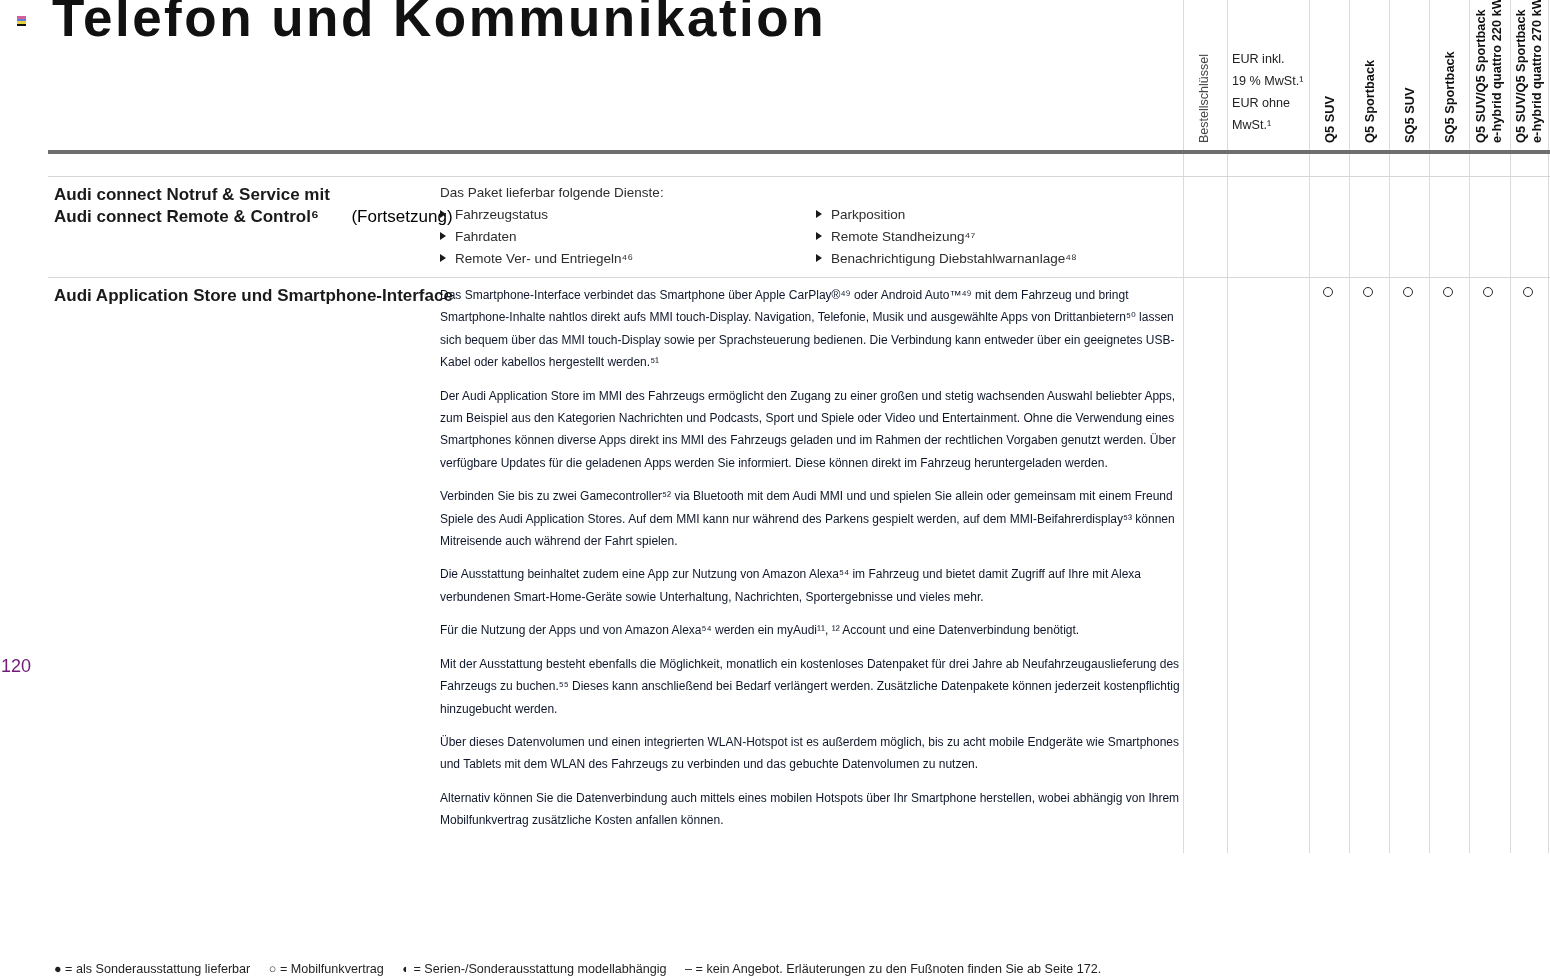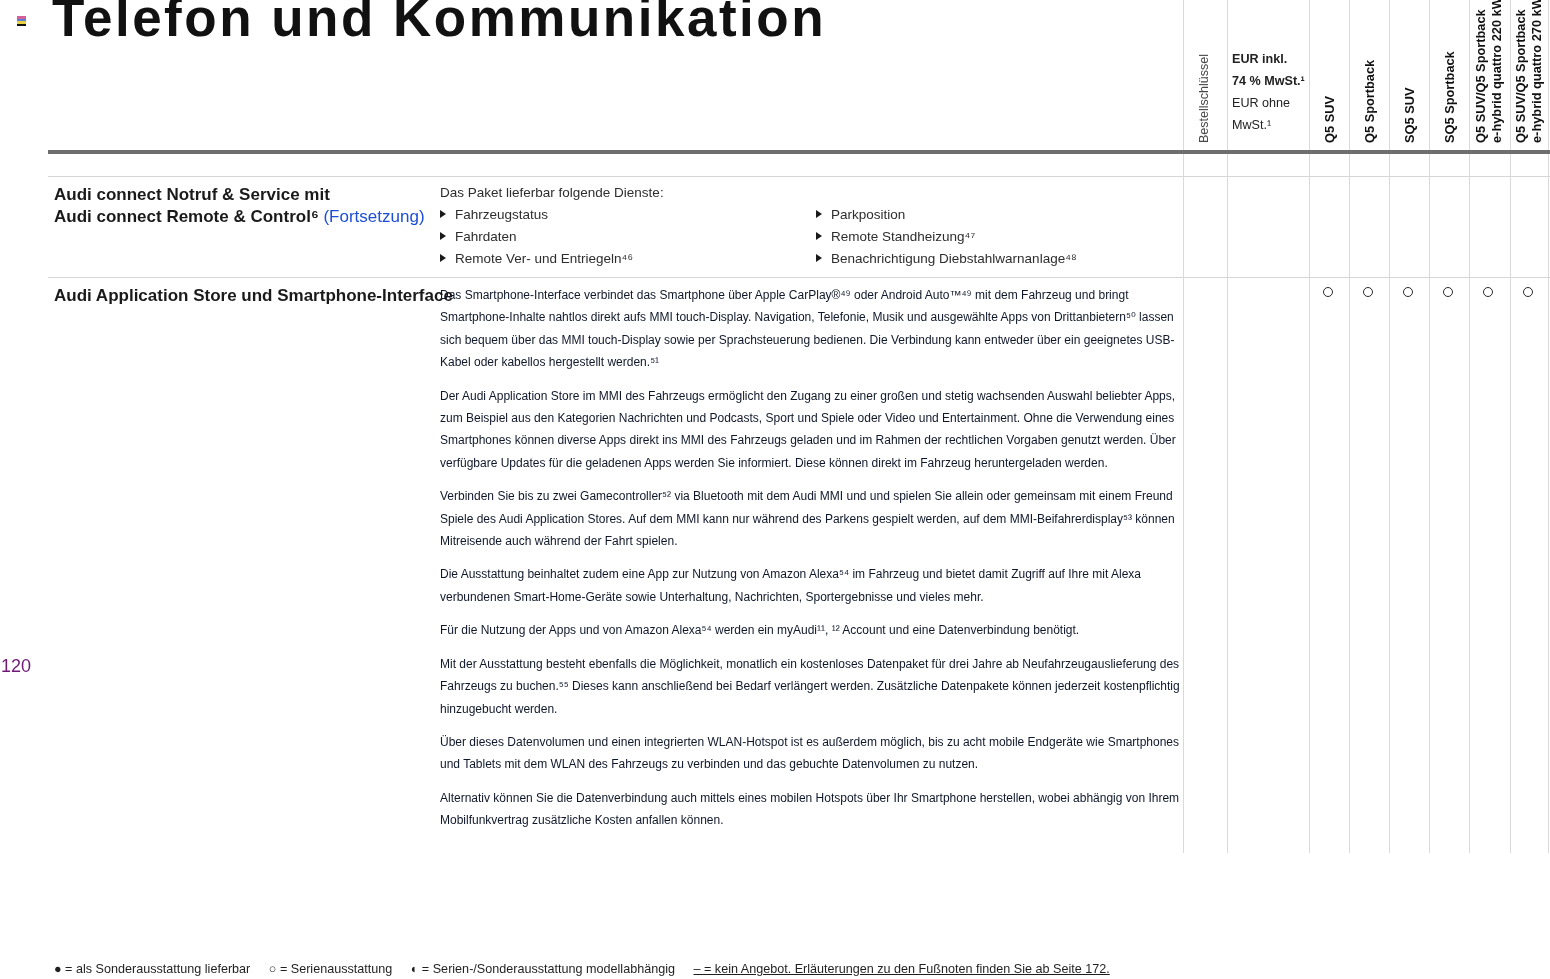--- a/index.html
+++ b/index.html
@@ -29,46 +29,46 @@
   
   .rot{
     position:absolute;transform-origin:0 0;transform:rotate(-90deg);
     white-space:pre;font-size:12.8px;line-height:15px;color:#111;
   }
   .rot.bold{font-weight:700;}
   .rot.two{line-height:16px;}
   .rot.key{color:#474747;font-size:12.5px;font-weight:400;}
 
   .price-head{position:absolute;left:1232px;top:48px;font-size:12.6px;line-height:22px;color:#222;}
-  .price-head .b{font-weight:700;}
+  .price-head .b{font-weight:400;}
 
   
   .feat{position:absolute;left:54px;font-size:17px;font-weight:700;color:#1a1a1a;white-space:nowrap;}
-  .feat .normal{font-weight:400;color:#1d4ed8;}
+  .feat .normal{font-weight:400;color:#000000;margin-left:28px;}
   .intro{position:absolute;left:440px;top:185px;font-size:13.5px;color:#2d2d2d;}
   .svc-list{position:absolute;top:207px;font-size:13.5px;color:#2d2d2d;}
   .svc-item{line-height:15px;margin-bottom:7px;white-space:nowrap;}
   .tri{
     display:inline-block;width:0;height:0;vertical-align:1px;
     border-left:6px solid #1a1a1a;border-top:4px solid transparent;border-bottom:4px solid transparent;
     margin-right:9px;
   }
 
   
   .desc{position:absolute;left:440px;top:284px;width:745px;font-size:12px;line-height:22.4px;color:#0f172a;}
   .desc p{margin:0 0 11px 0;}
 
   
   .avail-circle{position:absolute;top:287px;width:8px;height:8px;border:1.6px solid #2b2b2b;border-radius:50%;background:transparent;}
 
   .page-number{position:absolute;left:1px;top:656px;font-size:18px;color:#701a75;}
 
   .legend{position:absolute;left:54px;top:962px;font-size:12.6px;color:#1f1f1f;white-space:nowrap;}
   .legend span{margin-right:15px;}
-  .legend span:last-child{margin-right:0;text-decoration:underline;}
+  .legend span:last-child{margin-right:0;}
 </style>
 </head>
 <body>
 
 <div class="page">
 
   <div class="print-mark">
     <span style="background:#d4609a"></span>
     <span style="background:#5b7fd6"></span>
     <span style="background:#e8d23f"></span>
@@ -92,21 +92,21 @@
   <div class="rot bold" style="left:1362px;top:143px">Q5 Sportback</div>
   <div class="rot bold" style="left:1402px;top:143px">SQ5 SUV</div>
   <div class="rot bold" style="left:1442px;top:143px">SQ5 Sportback</div>
   <div class="rot bold two" style="left:1473px;top:143px">Q5 SUV/Q5 Sportback
 e-hybrid quattro 220 kW</div>
   <div class="rot bold two" style="left:1513px;top:143px">Q5 SUV/Q5 Sportback
 e-hybrid quattro 270 kW</div>
 
   <div class="price-head">
     <div class="b">EUR inkl.</div>
-    <div class="b">74 % MwSt.¹</div>
+    <div class="b">19 % MwSt.¹</div>
     <div>EUR ohne</div>
     <div>MwSt.¹</div>
   </div>
 
   <div class="thick-rule"></div>
   <div class="row-border" style="top:176px"></div>
   <div class="row-border" style="top:277px"></div>
 
   <div class="feat" style="top:185px">Audi connect Notruf &amp; Service mit</div>
   <div class="feat" style="top:207px">
@@ -144,18 +144,18 @@
   <div class="avail-circle" style="left:1363px"></div>
   <div class="avail-circle" style="left:1403px"></div>
   <div class="avail-circle" style="left:1443px"></div>
   <div class="avail-circle" style="left:1483px"></div>
   <div class="avail-circle" style="left:1523px"></div>
 
   <div class="page-number">120</div>
 
   <div class="legend">
     <span>● = als Sonderausstattung lieferbar</span>
-    <span>○ = Serienausstattung</span>
+    <span>○ = Mobilfunkvertrag</span>
     <span>◐ = Serien-/Sonderausstattung modellabhängig</span>
     <span>– = kein Angebot. Erläuterungen zu den Fußnoten finden Sie ab Seite 172.</span>
   </div>
 
 </div>
 
 </body></html>

